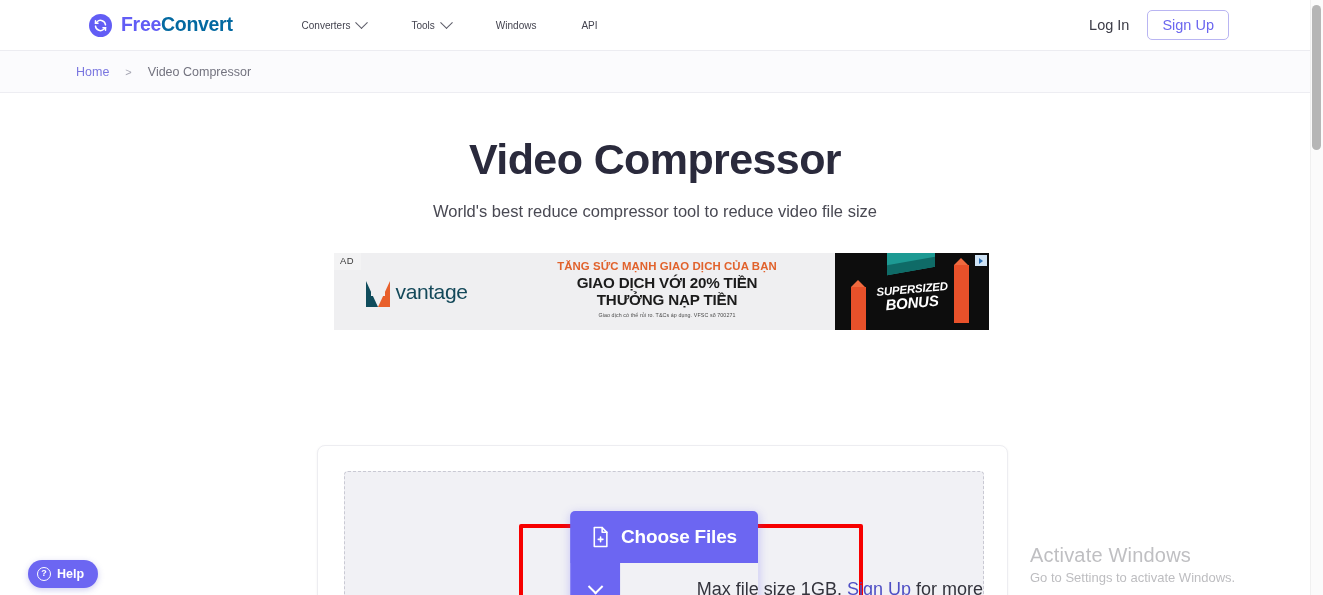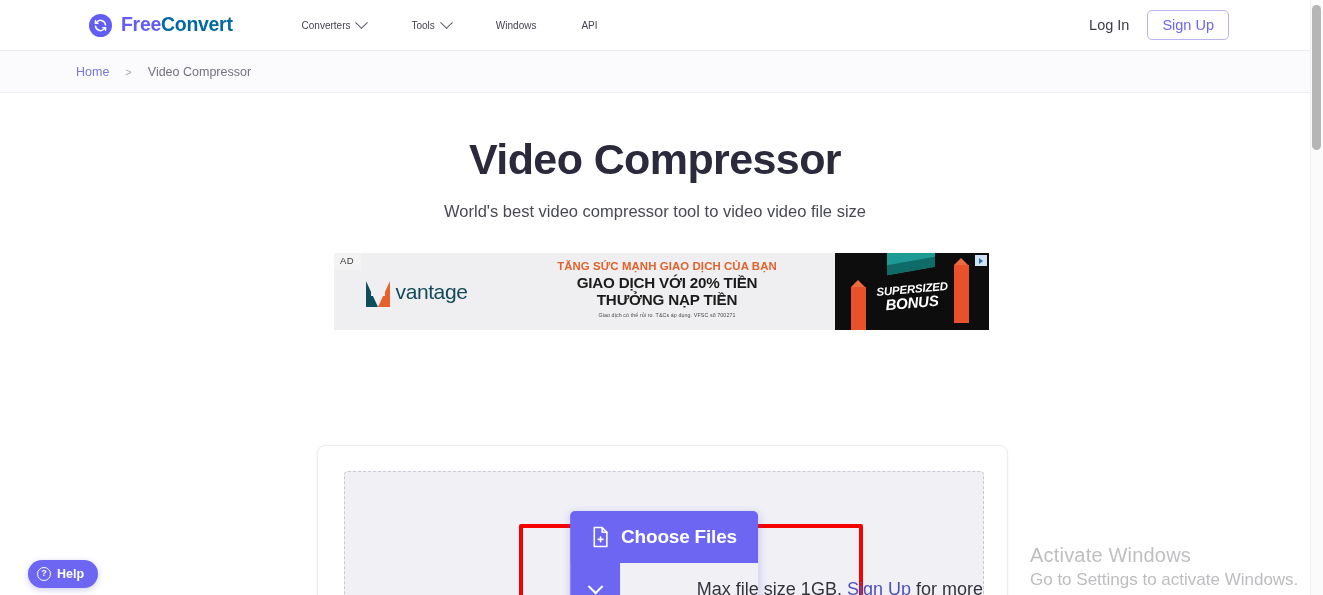--- a/index.html
+++ b/index.html
@@ -195,21 +195,21 @@
   }
   .help-q {
     width: 14px; height: 14px; border-radius: 50%;
     border: 1.4px solid #ffffff; color: #fff;
     font-size: 9px; font-weight: 700; line-height: 11.5px; text-align: center;
   }
 
   
   .wm { position: absolute; left: 1030px; top: 544px; text-align: left; pointer-events: none; }
   .wm-title { font-size: 20px; color: #bfbfc2; font-weight: 400; letter-spacing: .2px; }
-  .wm-sub { font-size: 17px; color: #bdbdc0; margin-top: 3px; }
+  .wm-sub { font-size: 13px; color: #bdbdc0; margin-top: 3px; }
 
   
   .sb-track { position: absolute; right: 0; top: 0; width: 13px; height: 595px; background: #fbfbfb; border-left: 1px solid #f0f0f0; }
   .sb-thumb { position: absolute; right: 2px; top: 5px; width: 9px; height: 145px; background: #b6b6b6; border-radius: 5px; cursor: pointer; }
 
   
   .edge-mark { position: absolute; left: 0; width: 5px; background: #f2f2f4; }
 </style>
 </head>
 <body>
@@ -261,21 +261,21 @@
     <div class="crumbs">
       <span class="crumb-home">Home</span>
       <span class="crumb-sep">&gt;</span>
       <span class="crumb-cur">Video Compressor</span>
     </div>
   </div>
 
   <div class="main">
 
     <div class="page-title">Video Compressor</div>
-    <div class="page-sub">World's best video compressor tool to video video file size</div>
+    <div class="page-sub">World's best reduce compressor tool to reduce video file size</div>
 
     <div class="ad-wrap">
       <div class="ad-label">AD</div>
       <div class="ad-choices">
           <i></i>
         </div>
 
       <div class="ad-logo-col">
         <span class="vantage-v"></span>
         <span class="vantage-word">vantage</span>

